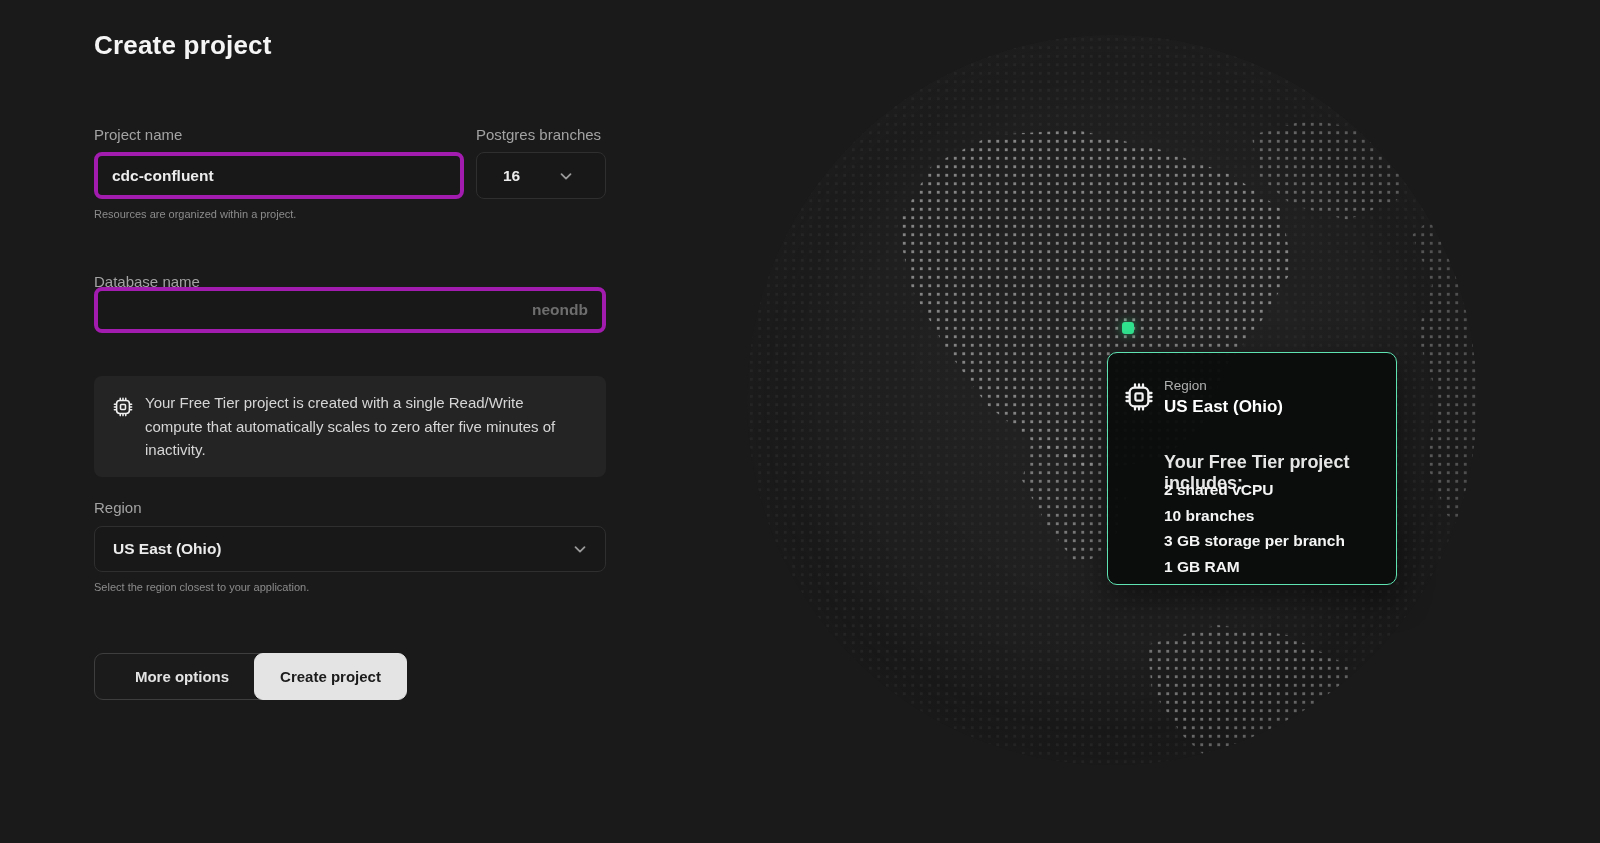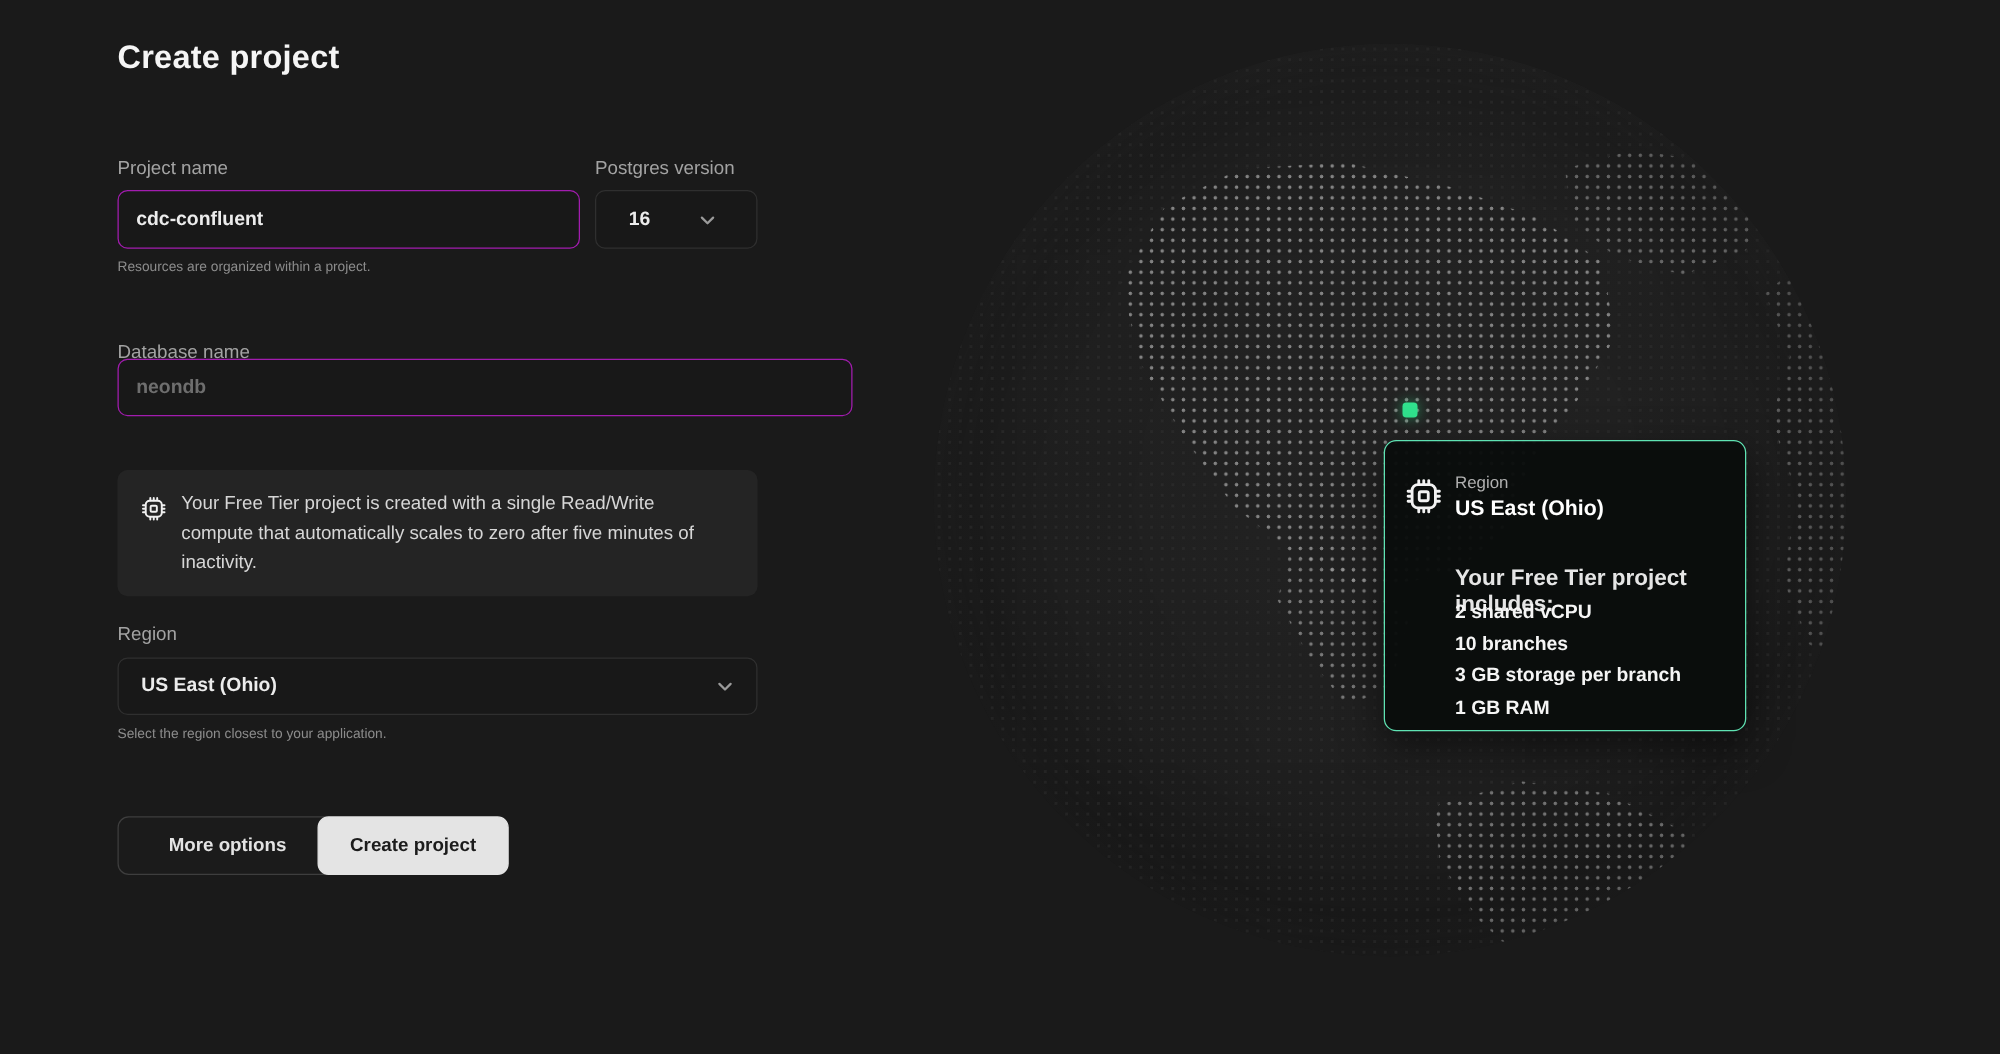--- a/index.html
+++ b/index.html
@@ -77,31 +77,31 @@
 
   .field-label { position: absolute; font-size: 15px; color: #a3a3a3; }
   .lbl-project   { left: 0;   top: 126px; }
   .lbl-pgversion { left: 382px; top: 126px; }
   .lbl-database  { left: 0;   top: 261px; margin-top: 12px; }
   .lbl-region    { left: 0;   top: 499px; }
 
   .text-input {
     position: absolute;
     background: #181818;
-    border: 1px solid #a21caf;
+    border: 4px solid #a21caf;
     border-radius: 8px;
     color: #ececec;
     font-family: "Liberation Sans", sans-serif;
     font-size: 15.5px; font-weight: 600;
     padding: 0 14px;
     outline: none;
   }
   .text-input::placeholder { color: #6e6e6e; font-weight: 600; }
   .input-project  { left: 0; top: 152px; width: 370px; height: 47px; }
-  .input-database { left: 0; top: 287px; width: 588px; height: 46px; }
+  .input-database { left: 0; top: 287px; width: 512px; height: 46px; text-align: right; }
 
   .select-box {
     position: absolute;
     background: #181818;
     border: 1px solid #2f2f2f;
     border-radius: 8px;
     display: flex; align-items: center;
     color: #ececec; font-size: 15.5px; font-weight: 600;
     cursor: pointer;
   }
@@ -168,21 +168,21 @@
       <div>1 GB RAM</div>
     </div>
   </div>
 
   <div class="form-panel">
     <h1 class="page-title">Create project</h1>
 
     <label class="field-label lbl-project">Project name</label>
     <input class="text-input input-project" type="text" value="cdc-confluent" style="">
 
-    <label class="field-label lbl-pgversion">Postgres version</label>
+    <label class="field-label lbl-pgversion">Postgres branches</label>
     <div class="select-box select-pg">
       <span>16</span>
       <svg class="chev" viewBox="0 0 24 24" fill="none" stroke="currentColor" stroke-width="2.4" stroke-linecap="round" stroke-linejoin="round">
           <path d="M6 9.5l6 6 6-6"></path>
         </svg>
     </div>
 
     <div class="helper-text helper-project">Resources are organized within a project.</div>
 
     <label class="field-label lbl-database">Database name</label>

